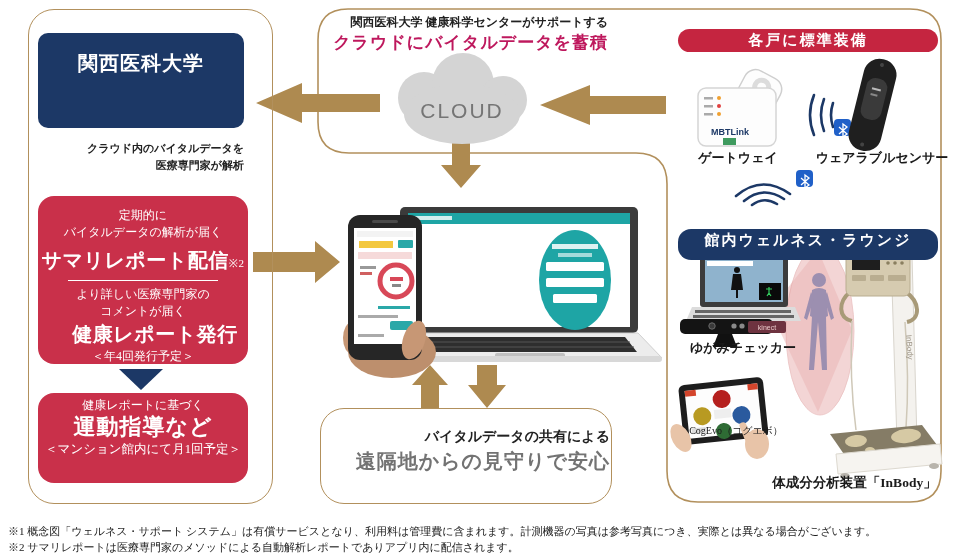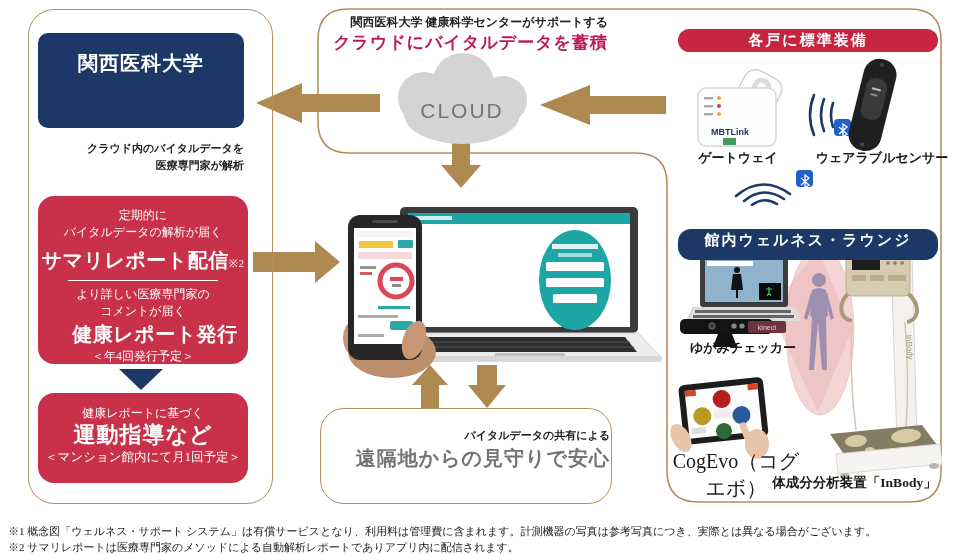--- a/index.html
+++ b/index.html
@@ -243,43 +243,43 @@
       </div>
       <div class="divider"></div>
       <div class="t-sm">より詳しい医療専門家の</div>
       <div class="t-sm">コメントが届く</div>
       <div style="font-size:20px;font-weight:bold;letter-spacing:0.5px;margin-left:24px;">健康レポート発行</div>
       <div class="t-sm">＜年4回発行予定＞</div>
     </div>
   </div>
 
   <div class="redbox" style="left:38px;top:393px;width:210px;height:90px;">
-    <div style="padding-top:12px;">
+    <div style="padding-top:4px;">
       <div class="t-sm">健康レポートに基づく</div>
       <div style="font-size:22px;font-weight:bold;letter-spacing:1px;line-height:1.2;">運動指導など</div>
       <div style="font-size:12.5px;">＜マンション館内にて月1回予定＞</div>
     </div>
   </div>
 
   <div class="abs caption" style="left:318px;top:14px;width:290px;">
     <div style="font-size:12px;">関西医科大学 健康科学センターがサポートする</div>
     <div style="font-size:17px;letter-spacing:1px;color:#be185d;">クラウドにバイタルデータを蓄積</div>
   </div>
 
   <div class="abs caption" style="left:320px;top:428px;width:290px;">
-    <div style="font-size:11px;padding-left:24px;">バイタルデータの共有による</div>
+    <div style="font-size:14px;padding-left:24px;">バイタルデータの共有による</div>
     <div style="font-size:20px;letter-spacing:1px;color:#737373;margin-top:2px;">遠隔地からの見守りで安心</div>
   </div>
 
   <div class="pill" style="left:678px;top:29px;width:260px;height:23px;line-height:23px;background:#c52540;">各戸に標準装備</div>
   <div class="devlabel" style="left:686px;top:149px;width:104px;">ゲートウェイ</div>
   <div class="devlabel" style="left:812px;top:149px;width:140px;">ウェアラブルセンサー</div>
   <div class="pill" style="left:678px;top:210px;width:260px;height:31px;line-height:23px;background:#1c3866;margin-top:19px;">館内ウェルネス・ラウンジ</div>
   <div class="devlabel" style="left:678px;top:339px;width:130px;">ゆがみチェッカー</div>
-  <div class="devlabel" style="left:666px;top:448px;width:140px;font-size:20px;font-weight:normal;">CogEvo（コグエボ）</div>
+  <div class="devlabel" style="left:666px;top:424px;width:140px;font-size:10px;font-weight:normal;">CogEvo（コグエボ）</div>
   <div class="devlabel" style="left:762px;top:474px;width:185px;font-size:13.5px;">体成分分析装置「InBody」</div>
 
   <div class="abs footnote" style="left:8px;top:524px;width:940px;">
     <div>※1 概念図「ウェルネス・サポート システム」は有償サービスとなり、利用料は管理費に含まれます。計測機器の写真は参考写真につき、実際とは異なる場合がございます。</div>
     <div>※2 サマリレポートは医療専門家のメソッドによる自動解析レポートでありアプリ内に配信されます。</div>
   </div>
 
 </div>
 
 </body></html>

